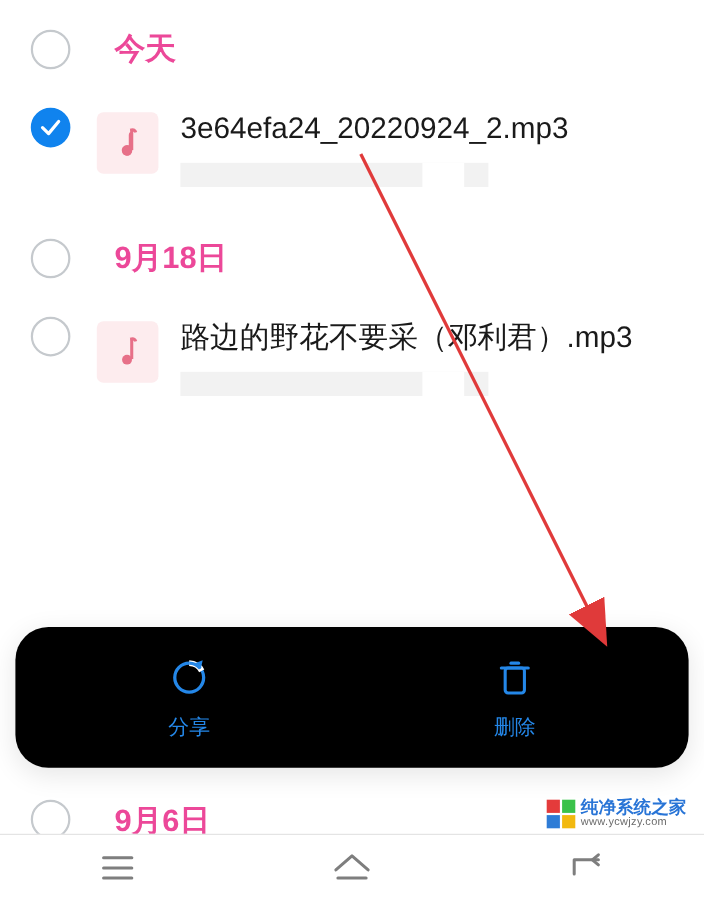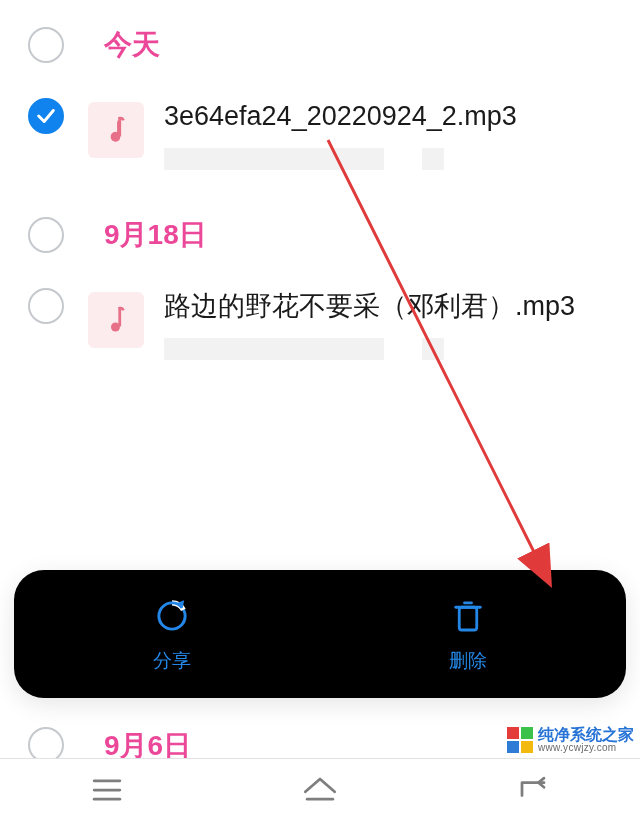--- a/index.html
+++ b/index.html
@@ -132,21 +132,21 @@
       height: 66px;
       border-top: 1px solid #e2e2e2;
       display: flex;
       justify-content: space-around;
       align-items: center;
       background: #ffffff;
     }
     .navbar .nbtn svg { width: 44px; height: 40px; }
     .watermark {
       position: absolute;
-      right: 6px;
+      right: 16px;
       bottom: 70px;
       display: flex;
       align-items: center;
       gap: 4px;
     }
     .wm-logo { display:flex; flex-wrap:wrap; width:28px; height:28px; }
     .wm-logo span { width:12px; height:12px; margin:1px; }
     .wm-text { display:flex; flex-direction:column; line-height:1; }
     .wm-l1 { font-size: 16px; font-weight:700; color:#2874d6; }
     .wm-l2 { font-size: 10px; color:#6a6a6a; letter-spacing:0.3px; }

